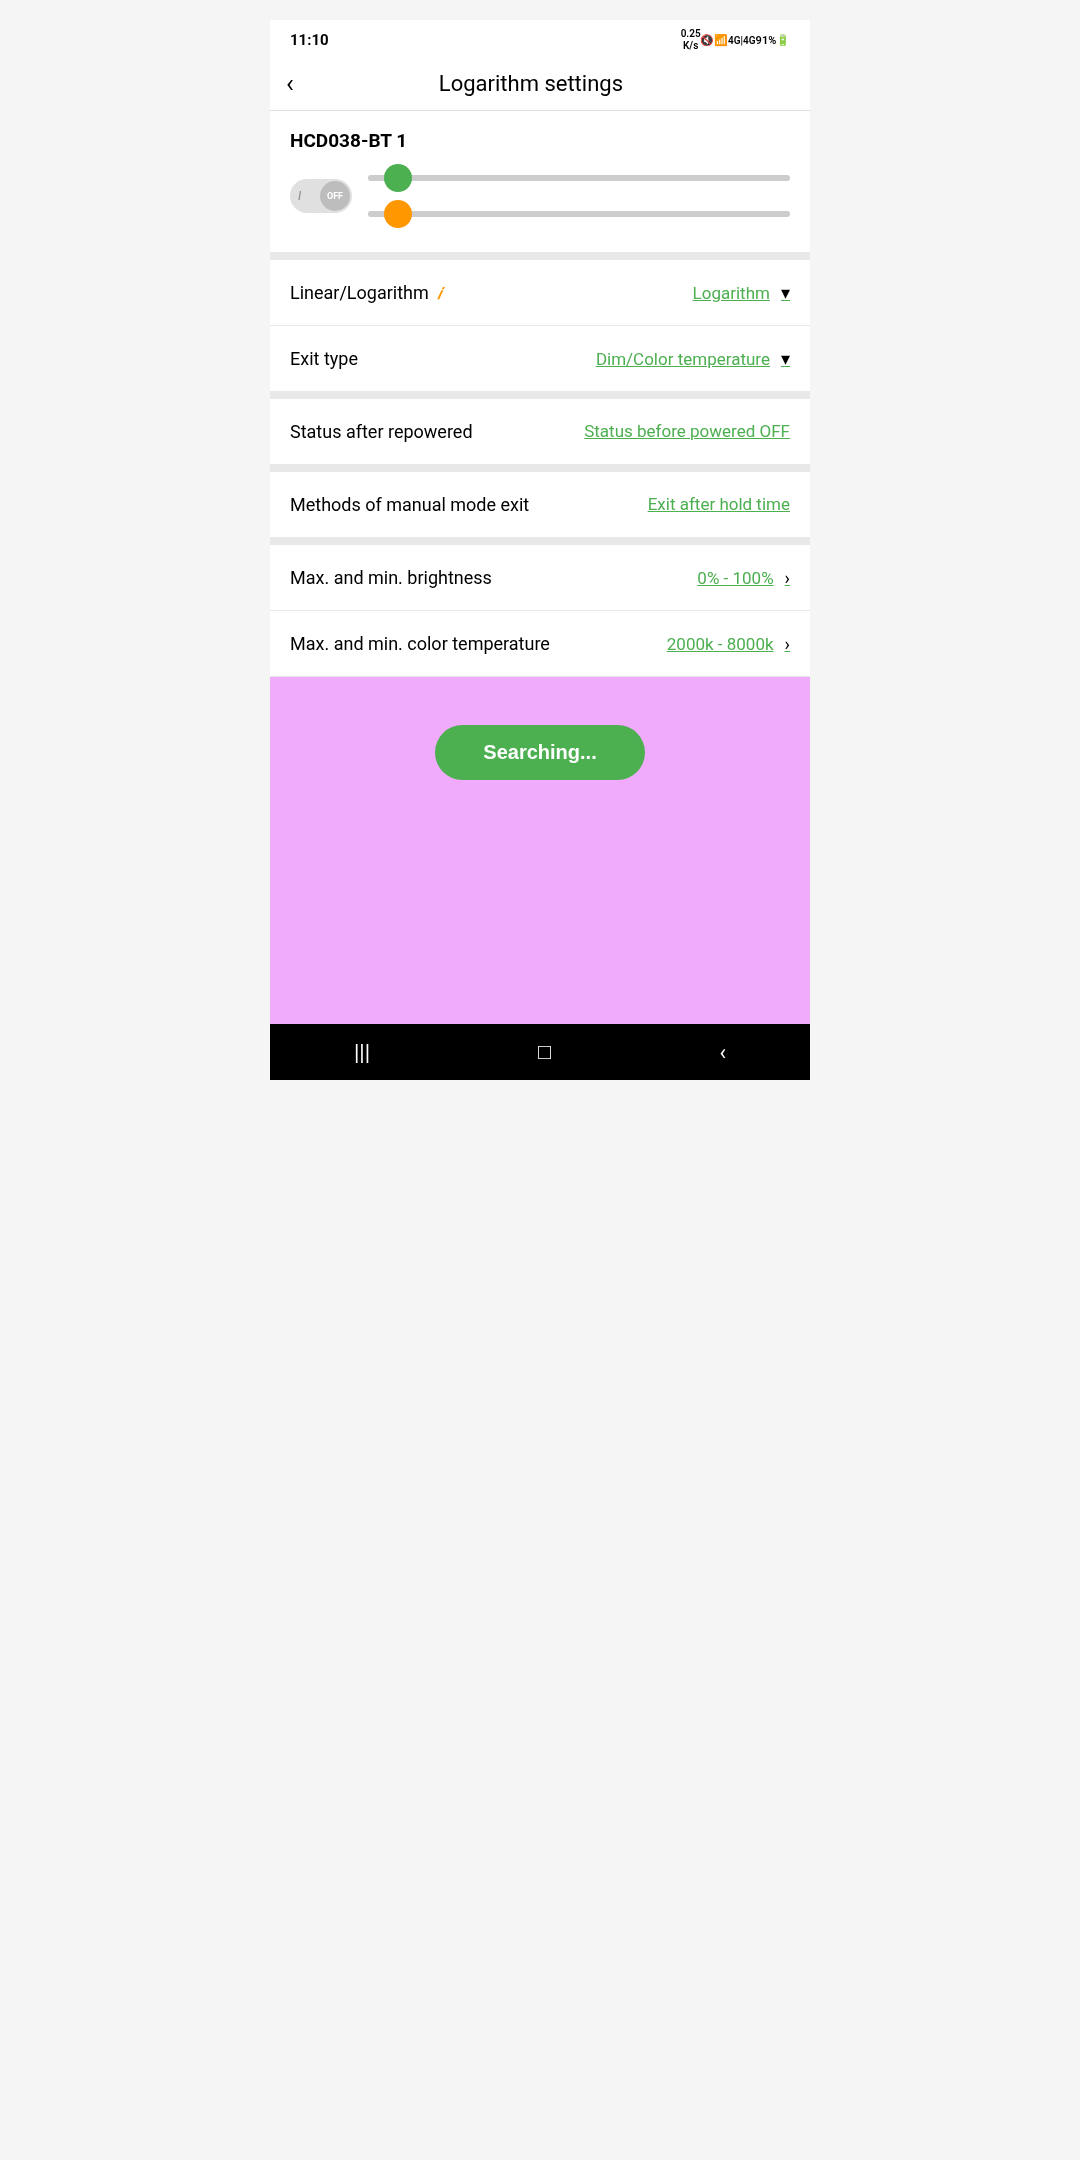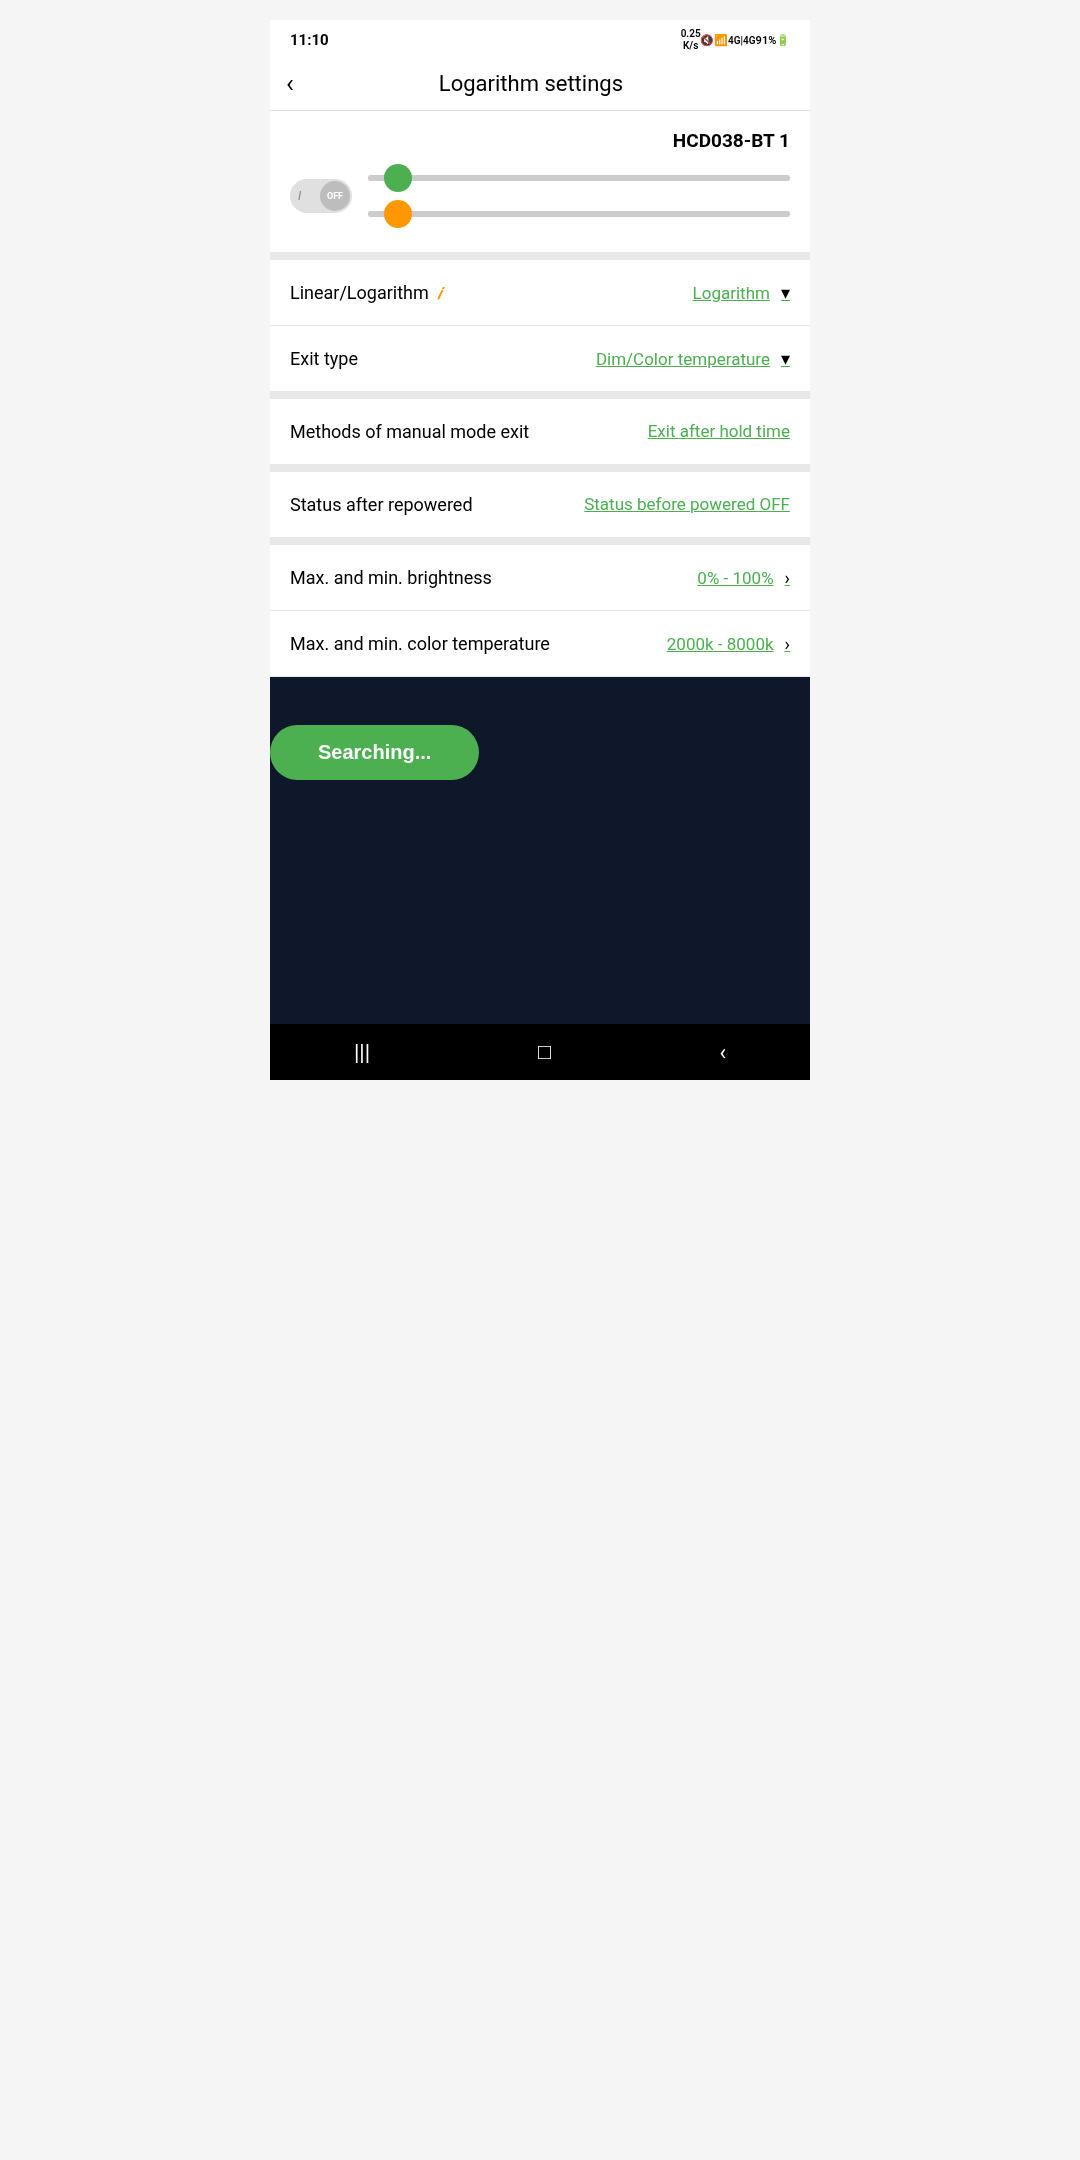--- a/index.html
+++ b/index.html
@@ -67,21 +67,20 @@
     .device-section {
       background: #ffffff;
       padding: 18px 20px 14px 20px;
       border-bottom: 8px solid #e8e8e8;
     }
     .device-name {
       font-size: 19px;
       font-weight: 700;
       color: #000;
       margin-bottom: 16px;
-      text-align: right;
     }
 
     
     .controls-row {
       display: flex;
       align-items: center;
       gap: 16px;
       margin-bottom: 14px;
     }
     .toggle-switch {
@@ -200,24 +199,24 @@
       color: #ff9800;
       font-style: italic;
       font-weight: 700;
       font-size: 16px;
       margin-left: 4px;
     }
 
     
     .bottom-area {
       flex: 1;
-      background: #0f172a;
+      background: #f0abfc;
       display: flex;
       align-items: flex-start;
-      justify-content: flex-start;
+      justify-content: center;
       padding-top: 48px;
     }
     .searching-btn {
       background: #4caf50;
       color: #fff;
       font-size: 20px;
       font-weight: 600;
       border: none;
       border-radius: 30px;
       padding: 16px 48px;
@@ -299,27 +298,27 @@
 
   <div class="setting-row setting-row-gap">
     <span class="setting-label">Exit type</span>
     <span class="setting-value">
       <span>Dim/Color temperature</span>
       <span class="chevron">▾</span>
     </span>
   </div>
 
   <div class="setting-row setting-row-gap">
+    <span class="setting-label">Status after repowered</span>
+    <span class="setting-value">Status before powered OFF</span>
+  </div>
+
+  <div class="setting-row setting-row-gap">
     <span class="setting-label">Methods of manual mode exit</span>
     <span class="setting-value">Exit after hold time</span>
-  </div>
-
-  <div class="setting-row setting-row-gap">
-    <span class="setting-label">Status after repowered</span>
-    <span class="setting-value">Status before powered OFF</span>
   </div>
 
   <div class="setting-row">
     <span class="setting-label">Max. and min. brightness</span>
     <span class="setting-value">
       <span>0% - 100%</span>
       <span class="chevron">›</span>
     </span>
   </div>
 

